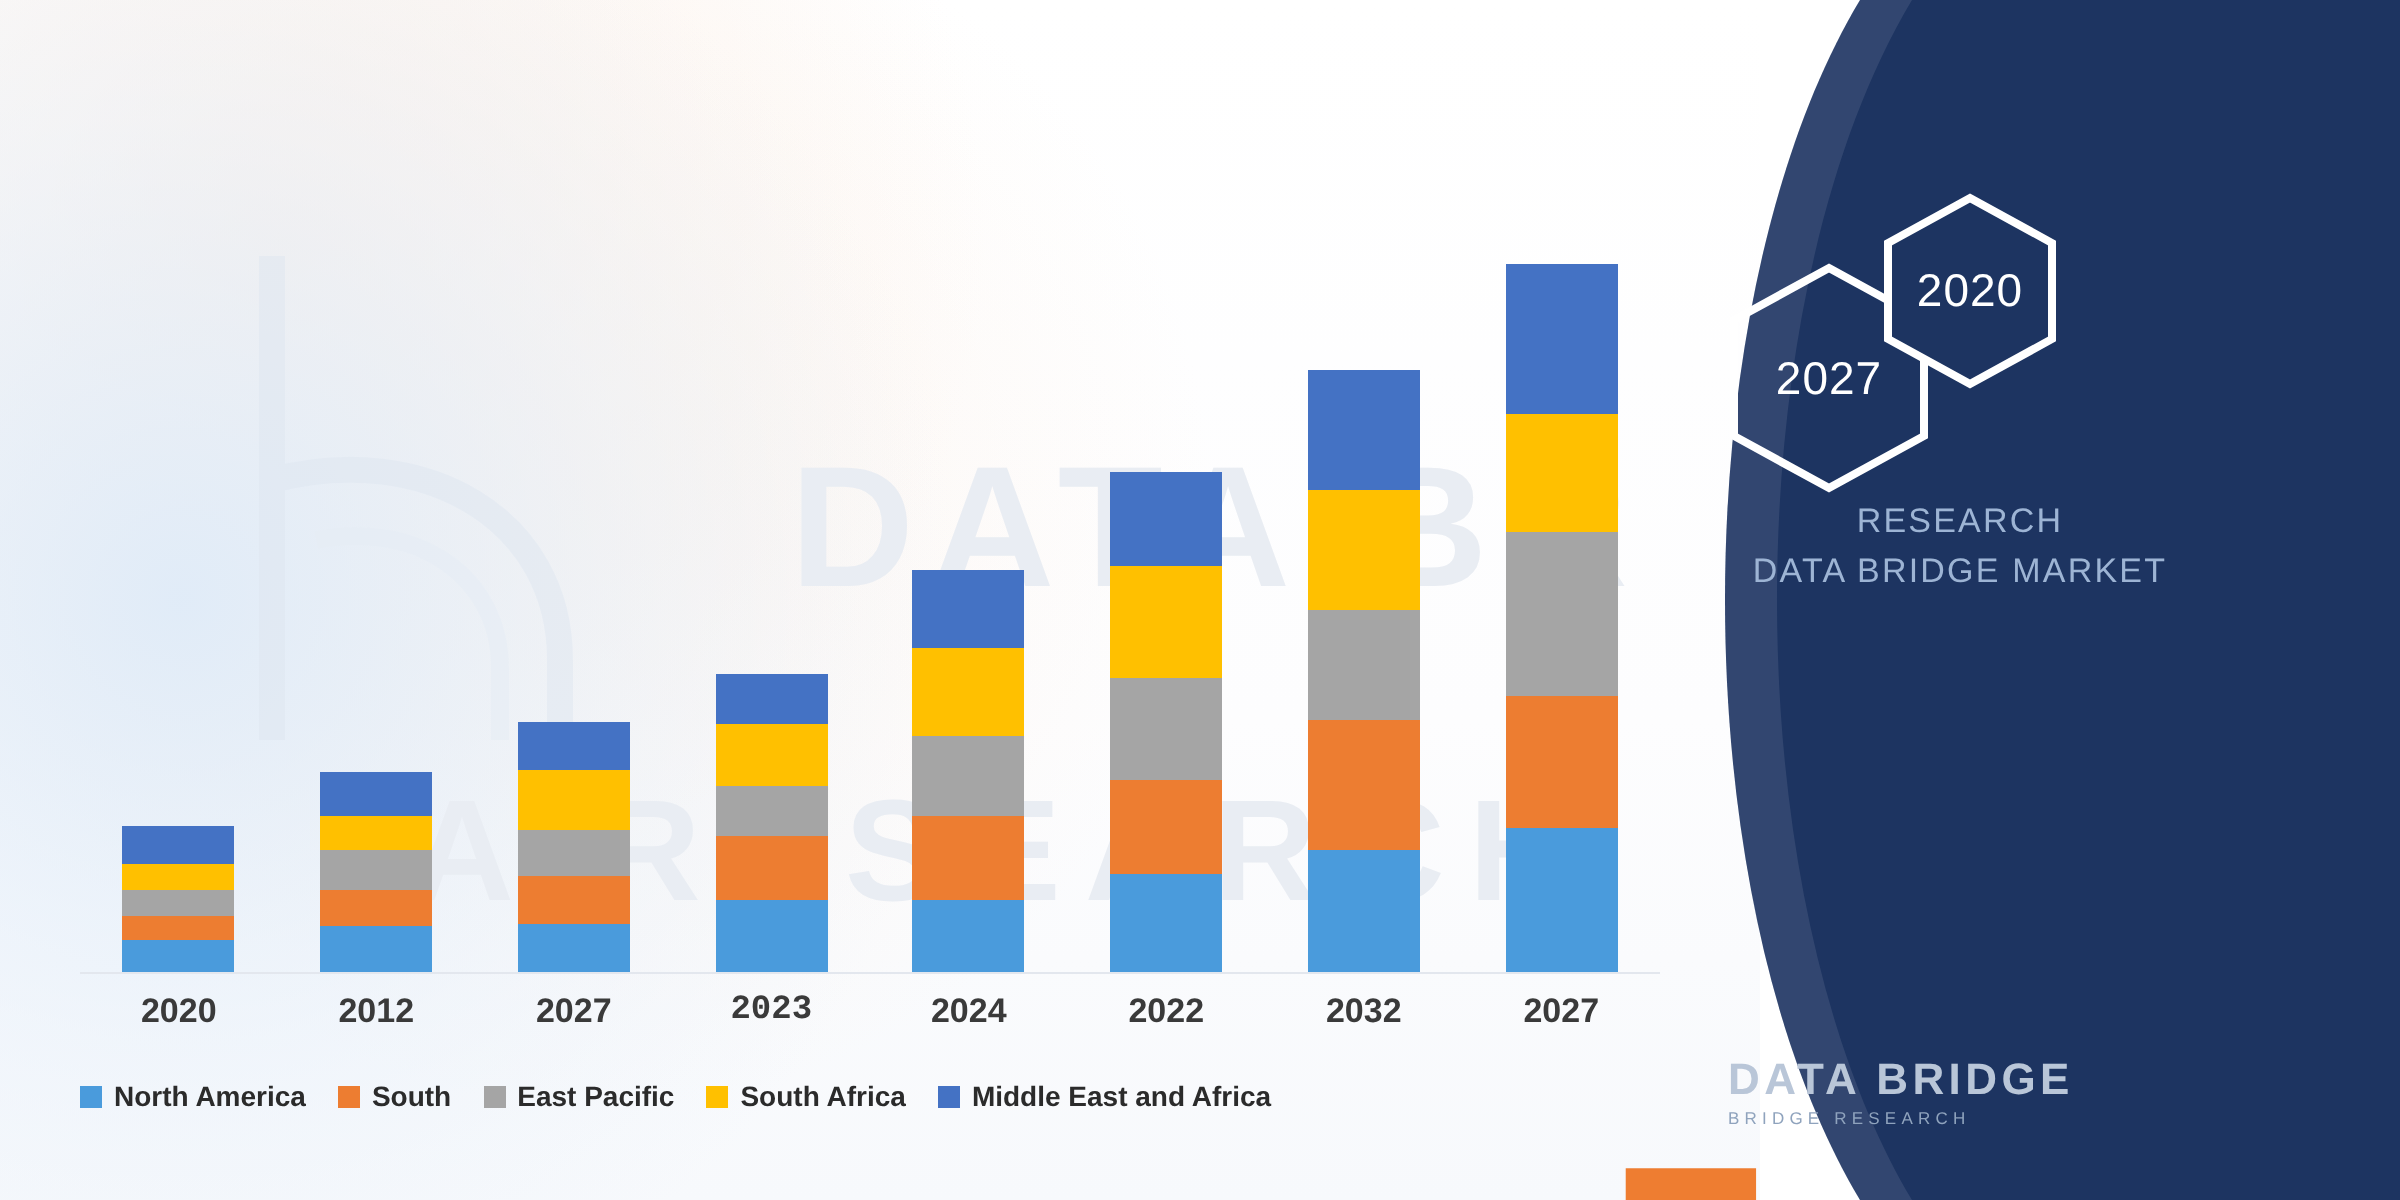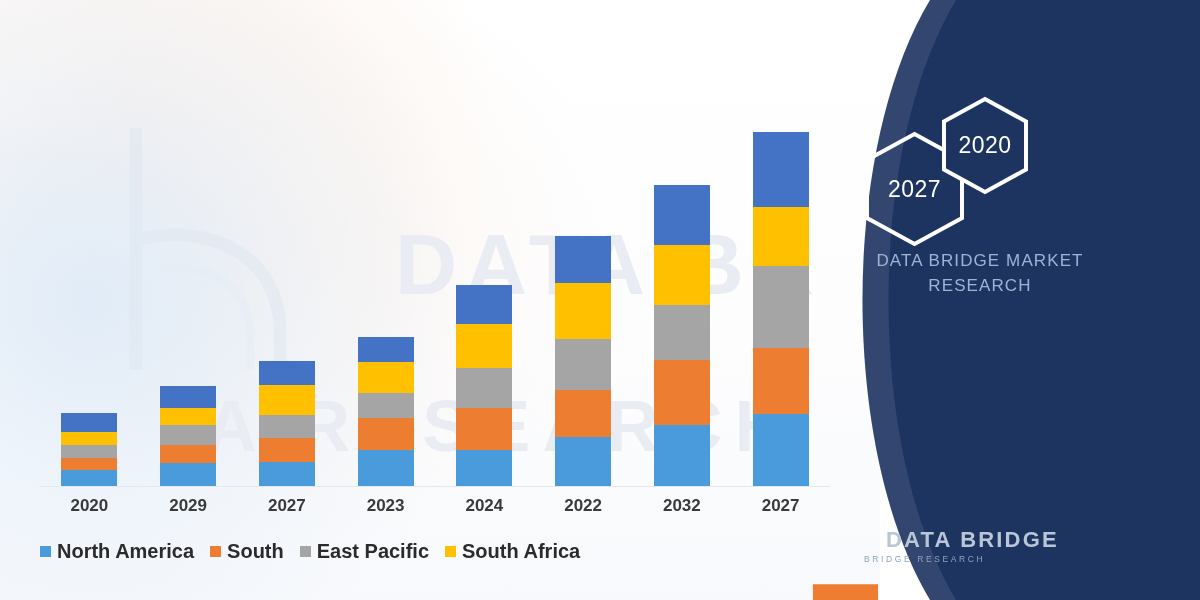--- a/index.html
+++ b/index.html
@@ -63,21 +63,21 @@
   .brand-title {
     position: absolute; left: 40px; top: 248px; width: 320px;
     text-align: center; color: #9db4d4; font-size: 17px; letter-spacing: 1.1px;
     line-height: 25px;
   }
 
   .corp-logo { position: absolute; left: 22px; top: 505px; width: 330px; height: 95px; }
   .corp-logo svg { position: static; }
   .corp-logo .logo-text {
     position: absolute; left: 62px; top: 22px;
-    color: #b9c6d8; font-size: 22px; font-weight: 700; letter-spacing: 2.2px; margin-left: 22px;
+    color: #b9c6d8; font-size: 22px; font-weight: 700; letter-spacing: 2.2px;
   }
   .corp-logo .logo-sub {
     position: absolute; left: 62px; top: 49px;
     color: #8fa3bd; font-size: 8.5px; font-weight: 400; letter-spacing: 2.6px;
   }
 
   
   .chart { position: absolute; left: 0; top: 0; width: 880px; height: 600px; }
   .plot { position: absolute; left: 40px; top: 60px; width: 790px; height: 426px; }
   .axis-line {
@@ -89,21 +89,21 @@
 
   .ticks { position: absolute; left: 40px; top: 496px; width: 790px; height: 30px; }
   .tick {
     position: absolute; text-align: center; width: 96px;
     font-size: 17px; font-weight: 700; color: #3a3a3a;
   }
 
   .legend {
     position: absolute; left: 40px; top: 540px; width: 790px;
     display: flex; align-items: flex-end; gap: 16px;
-    font-size: 20px; font-weight: 700; color: #2b2b2b;
+    font-size: 14px; font-weight: 700; color: #2b2b2b;
   }
   .legend .item { display: flex; align-items: center; gap: 6px; white-space: nowrap; }
   .legend .swatch { width: 11px; height: 11px; display: inline-block; }
 </style>
 </head>
 <body>
 
 <div id="stage">
 
   <div class="left-panel">
@@ -175,23 +175,23 @@
           <div class="seg" style="height: 75px; background: rgb(68, 114, 196);"></div>
           <div class="seg" style="height: 59px; background: rgb(255, 192, 0);"></div>
           <div class="seg" style="height: 82px; background: rgb(165, 165, 165);"></div>
           <div class="seg" style="height: 66px; background: rgb(237, 125, 49);"></div>
           <div class="seg" style="height: 72px; background: rgb(74, 155, 220);"></div>
         </div>
       </div>
     <div class="axis-line"></div>
     <div class="ticks" id="ticks">
         <div class="tick" style="left: 1.375px;">2020</div>
-        <div class="tick" style="left: 100.125px;">2029</div>
+        <div class="tick" style="left: 100.125px;">2012</div>
         <div class="tick" style="left: 198.875px;">2027</div>
-        <div class="tick" style="left: 297.625px;">2023</div>
+        <div class="tick" style="left: 297.625px; font-family: Liberation Mono, monospace;">2023</div>
         <div class="tick" style="left: 396.375px;">2024</div>
         <div class="tick" style="left: 495.125px;">2022</div>
         <div class="tick" style="left: 593.875px;">2032</div>
         <div class="tick" style="left: 692.625px;">2027</div>
       </div>
     <div class="legend" id="legend">
         <div class="item">
           <span class="swatch" style="background: rgb(74, 155, 220);"></span>
           <span>North America</span>
         </div>
@@ -199,20 +199,24 @@
           <span class="swatch" style="background: rgb(237, 125, 49);"></span>
           <span>South</span>
         </div>
         <div class="item">
           <span class="swatch" style="background: rgb(165, 165, 165);"></span>
           <span>East Pacific</span>
         </div>
         <div class="item">
           <span class="swatch" style="background: rgb(255, 192, 0);"></span>
           <span>South Africa</span>
+        </div>
+        <div class="item">
+          <span class="swatch" style="background: rgb(68, 114, 196);"></span>
+          <span>Middle East and Africa</span>
         </div>
       </div>
   </div>
 
   <div class="right-panel">
     <svg viewBox="0 0 420 600" preserveAspectRatio="none">
       <path d="M150 0 C 60 150, 60 450, 150 600 L 420 600 L 420 0 Z" fill="#1d3461"></path>
       <path d="M150 0 C 60 150, 60 450, 150 600 L 176 600 C 86 450, 86 150, 176 0 Z" fill="#e8eef6" opacity="0.10"></path>
     </svg>
 
@@ -225,22 +229,22 @@
       </div>
 
       <div class="hex hex-2020">
         <svg viewBox="0 0 90 101">
           <polygon points="45,4 86,26.5 86,74.5 45,97 4,74.5 4,26.5" fill="#1d3461" stroke="#ffffff" stroke-width="4"></polygon>
         </svg>
         <div class="hexlabel">2020</div>
       </div>
 
       <div class="brand-title">
+        <div>RESEARCH</div>
         <div>DATA BRIDGE MARKET</div>
-        <div>RESEARCH</div>
       </div>
 
       <div class="corp-logo">
         <svg width="58" height="60" viewBox="0 0 58 60">
           <path d="M6 4 V56" stroke="#ee7d31" stroke-width="9" stroke-linecap="square"></path>
           <path d="M7 22 C 34 16, 52 30, 52 50 L 52 56" stroke="#ee7d31" stroke-width="9" fill="none"></path>
           <path d="M16 33 C 33 31, 42 40, 42 52 L 42 56" stroke="#1d3461" stroke-width="6" fill="none"></path>
         </svg>
         <div class="logo-text">DATA BRIDGE</div>
         <div class="logo-sub">BRIDGE RESEARCH</div>

